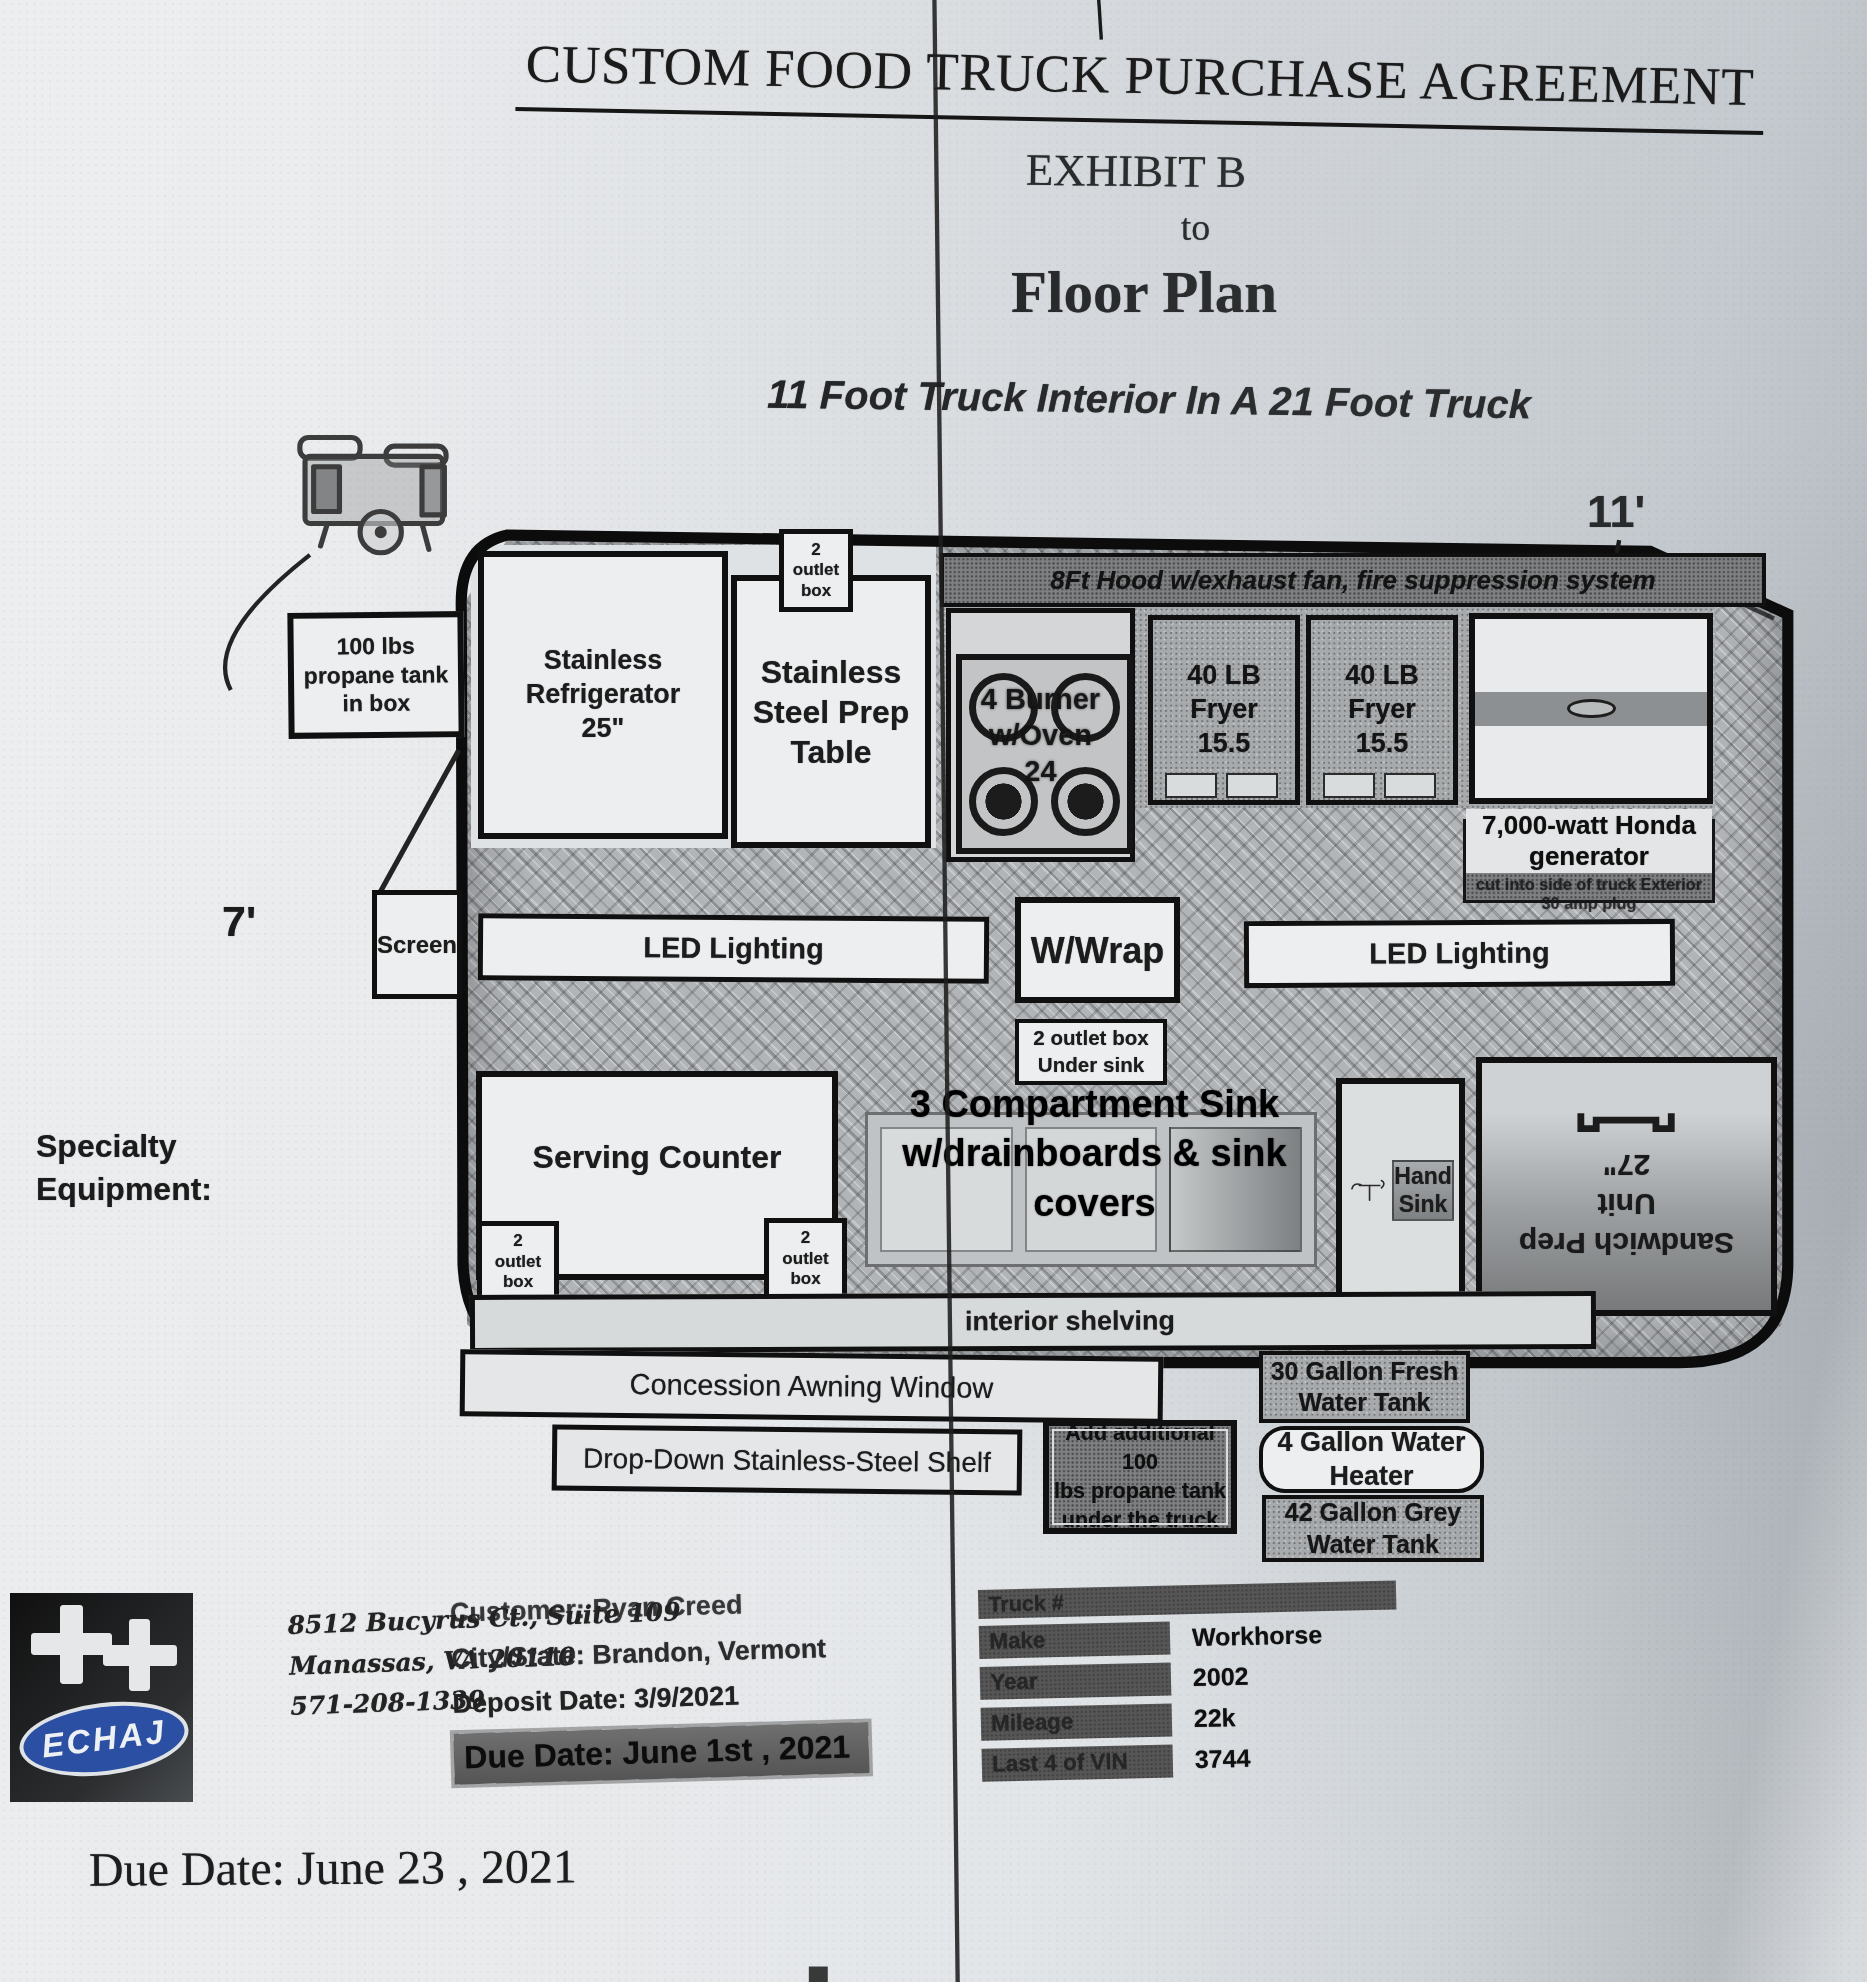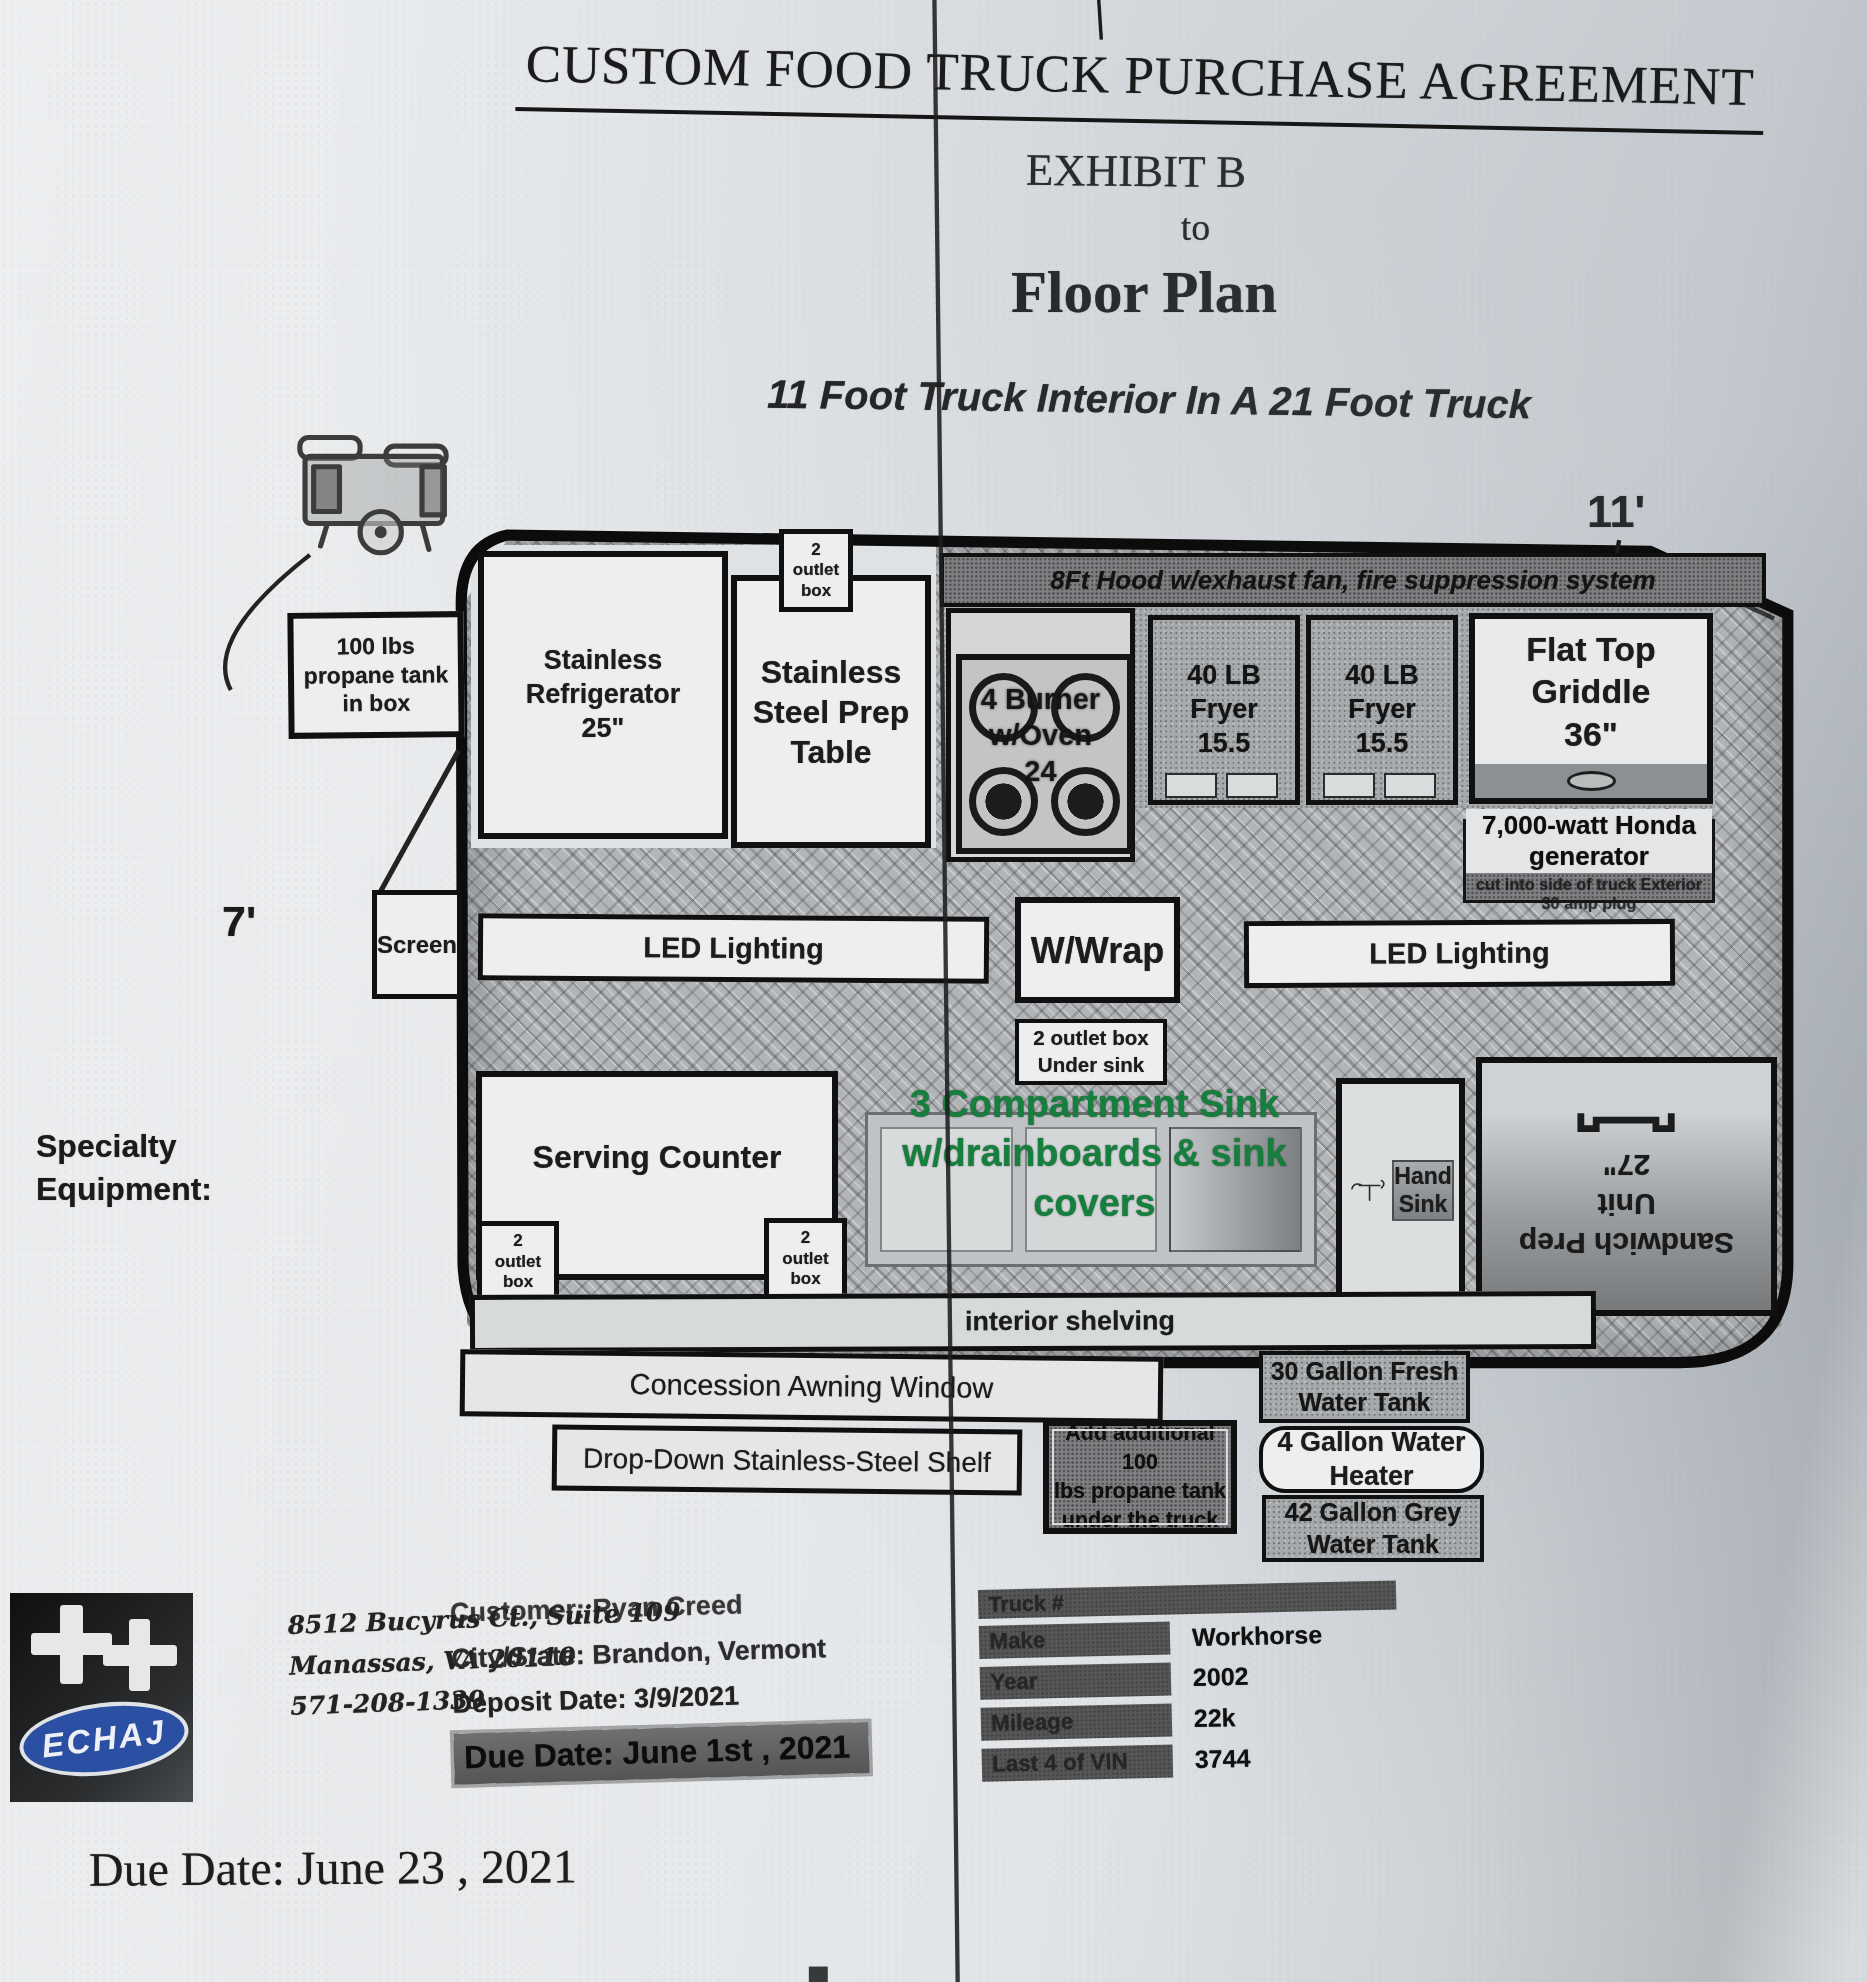--- a/index.html
+++ b/index.html
@@ -134,23 +134,20 @@
 
 <div class="box speckle prel" style="left:1306px;top:615px;width:152px;height:190px;border-width:5.2px;font-size:27px;font-weight:800;color:#141414;">40 LB
 Fryer
 15.5</div>
 <div class="abs" style="left:1323px;top:773px;z-index:7;display:flex;gap:8.6px;">
   <div style="width:48px;height:20.6px;background:#d9dcdd;border:2.6px solid #2c2c2c;"></div>
   <div style="width:48px;height:20.6px;background:#d9dcdd;border:2.6px solid #2c2c2c;"></div>
 </div>
 
 <div class="box" style="left:1469px;top:613px;width:244px;height:191px;border-width:6px;flex-direction:column;padding:0;background:#e8eaeb;">
-  <div class="prel scan" style="flex:1;display:flex;align-items:center;justify-content:center;font-size:34px;font-weight:600;">Flat Top
-Griddle
-36"</div>
   <div style="height:34px;width:100%;background:#8d9092;display:flex;align-items:center;justify-content:center;">
     <div style="width:43px;height:13.8px;border:3.4px solid #1e1e1e;border-radius:50%;background:#b9bcbd;"></div>
   </div>
 </div>
 
 <div class="abs darknote" style="left:1463px;top:819px;width:252px;height:84px;border:3.4px solid #151515;z-index:6;
             display:flex;flex-direction:column;align-items:center;justify-content:center;text-align:center;box-sizing:border-box;">
   <div class="scan" style="background:#e3e5e6;color:#0e0e0e;font-weight:800;font-size:26px;padding:0.9px 5.2px;">7,000-watt Honda generator</div>
   <div style="color:rgba(25,25,27,.8);font-weight:700;font-size:16.3px;margin-top:2.6px;text-shadow:0 0 1.7px rgba(20,20,20,.6);">cut into side of truck Exterior</div>
   <div style="color:rgba(25,25,27,.75);font-weight:700;font-size:16.3px;text-shadow:0 0 1.7px rgba(20,20,20,.6);">30 amp plug</div>
@@ -176,21 +173,21 @@
 <div class="box prel" style="left:764px;top:1218px;width:83px;height:82px;border-width:5.2px;font-size:17px;line-height:1.2;z-index:7;">2
 outlet
 box</div>
 
 <div class="abs" style="left:865px;top:1112px;width:452px;height:155px;background:#c0c3c5;border:3.4px solid rgba(40,40,40,.55);
             z-index:5;display:flex;gap:12px;padding:12px;box-sizing:border-box;">
   <div style="flex:1;background:#d8dbdc;border:2.6px solid rgba(50,50,50,.5);"></div>
   <div style="flex:1;background:#d4d7d8;border:2.6px solid rgba(50,50,50,.5);"></div>
   <div style="flex:1;background:linear-gradient(90deg,#c6c9ca,#7d8082);border:2.6px solid rgba(40,40,40,.6);"></div>
 </div>
-<div class="abs prel scan" style="left:860px;top:1080px;width:469px;text-align:center;font-size:38px;font-weight:700;color:#15803d;
+<div class="abs prel scan" style="left:860px;top:1080px;width:469px;text-align:center;font-size:38px;font-weight:700;color:#000000;
             z-index:6;line-height:1.3;text-shadow:0 0 1.7px rgba(25,25,25,.7);">3 Compartment Sink
 w/drainboards &amp; sink
 covers</div>
 
 <div class="box" style="left:1336px;top:1078px;width:129px;height:223px;border-width:6px;justify-content:flex-start;padding:5.2px;background:#dcdfe0;">
   <svg width="95" height="50" viewBox="0 0 110 58">
     <g fill="none" stroke="#2b2b2b" stroke-width="4" stroke-linecap="round">
       <path d="M12 26 q4 -16 22 -10"></path>
       <path d="M30 18 h50"></path>
       <path d="M55 18 v36"></path>

